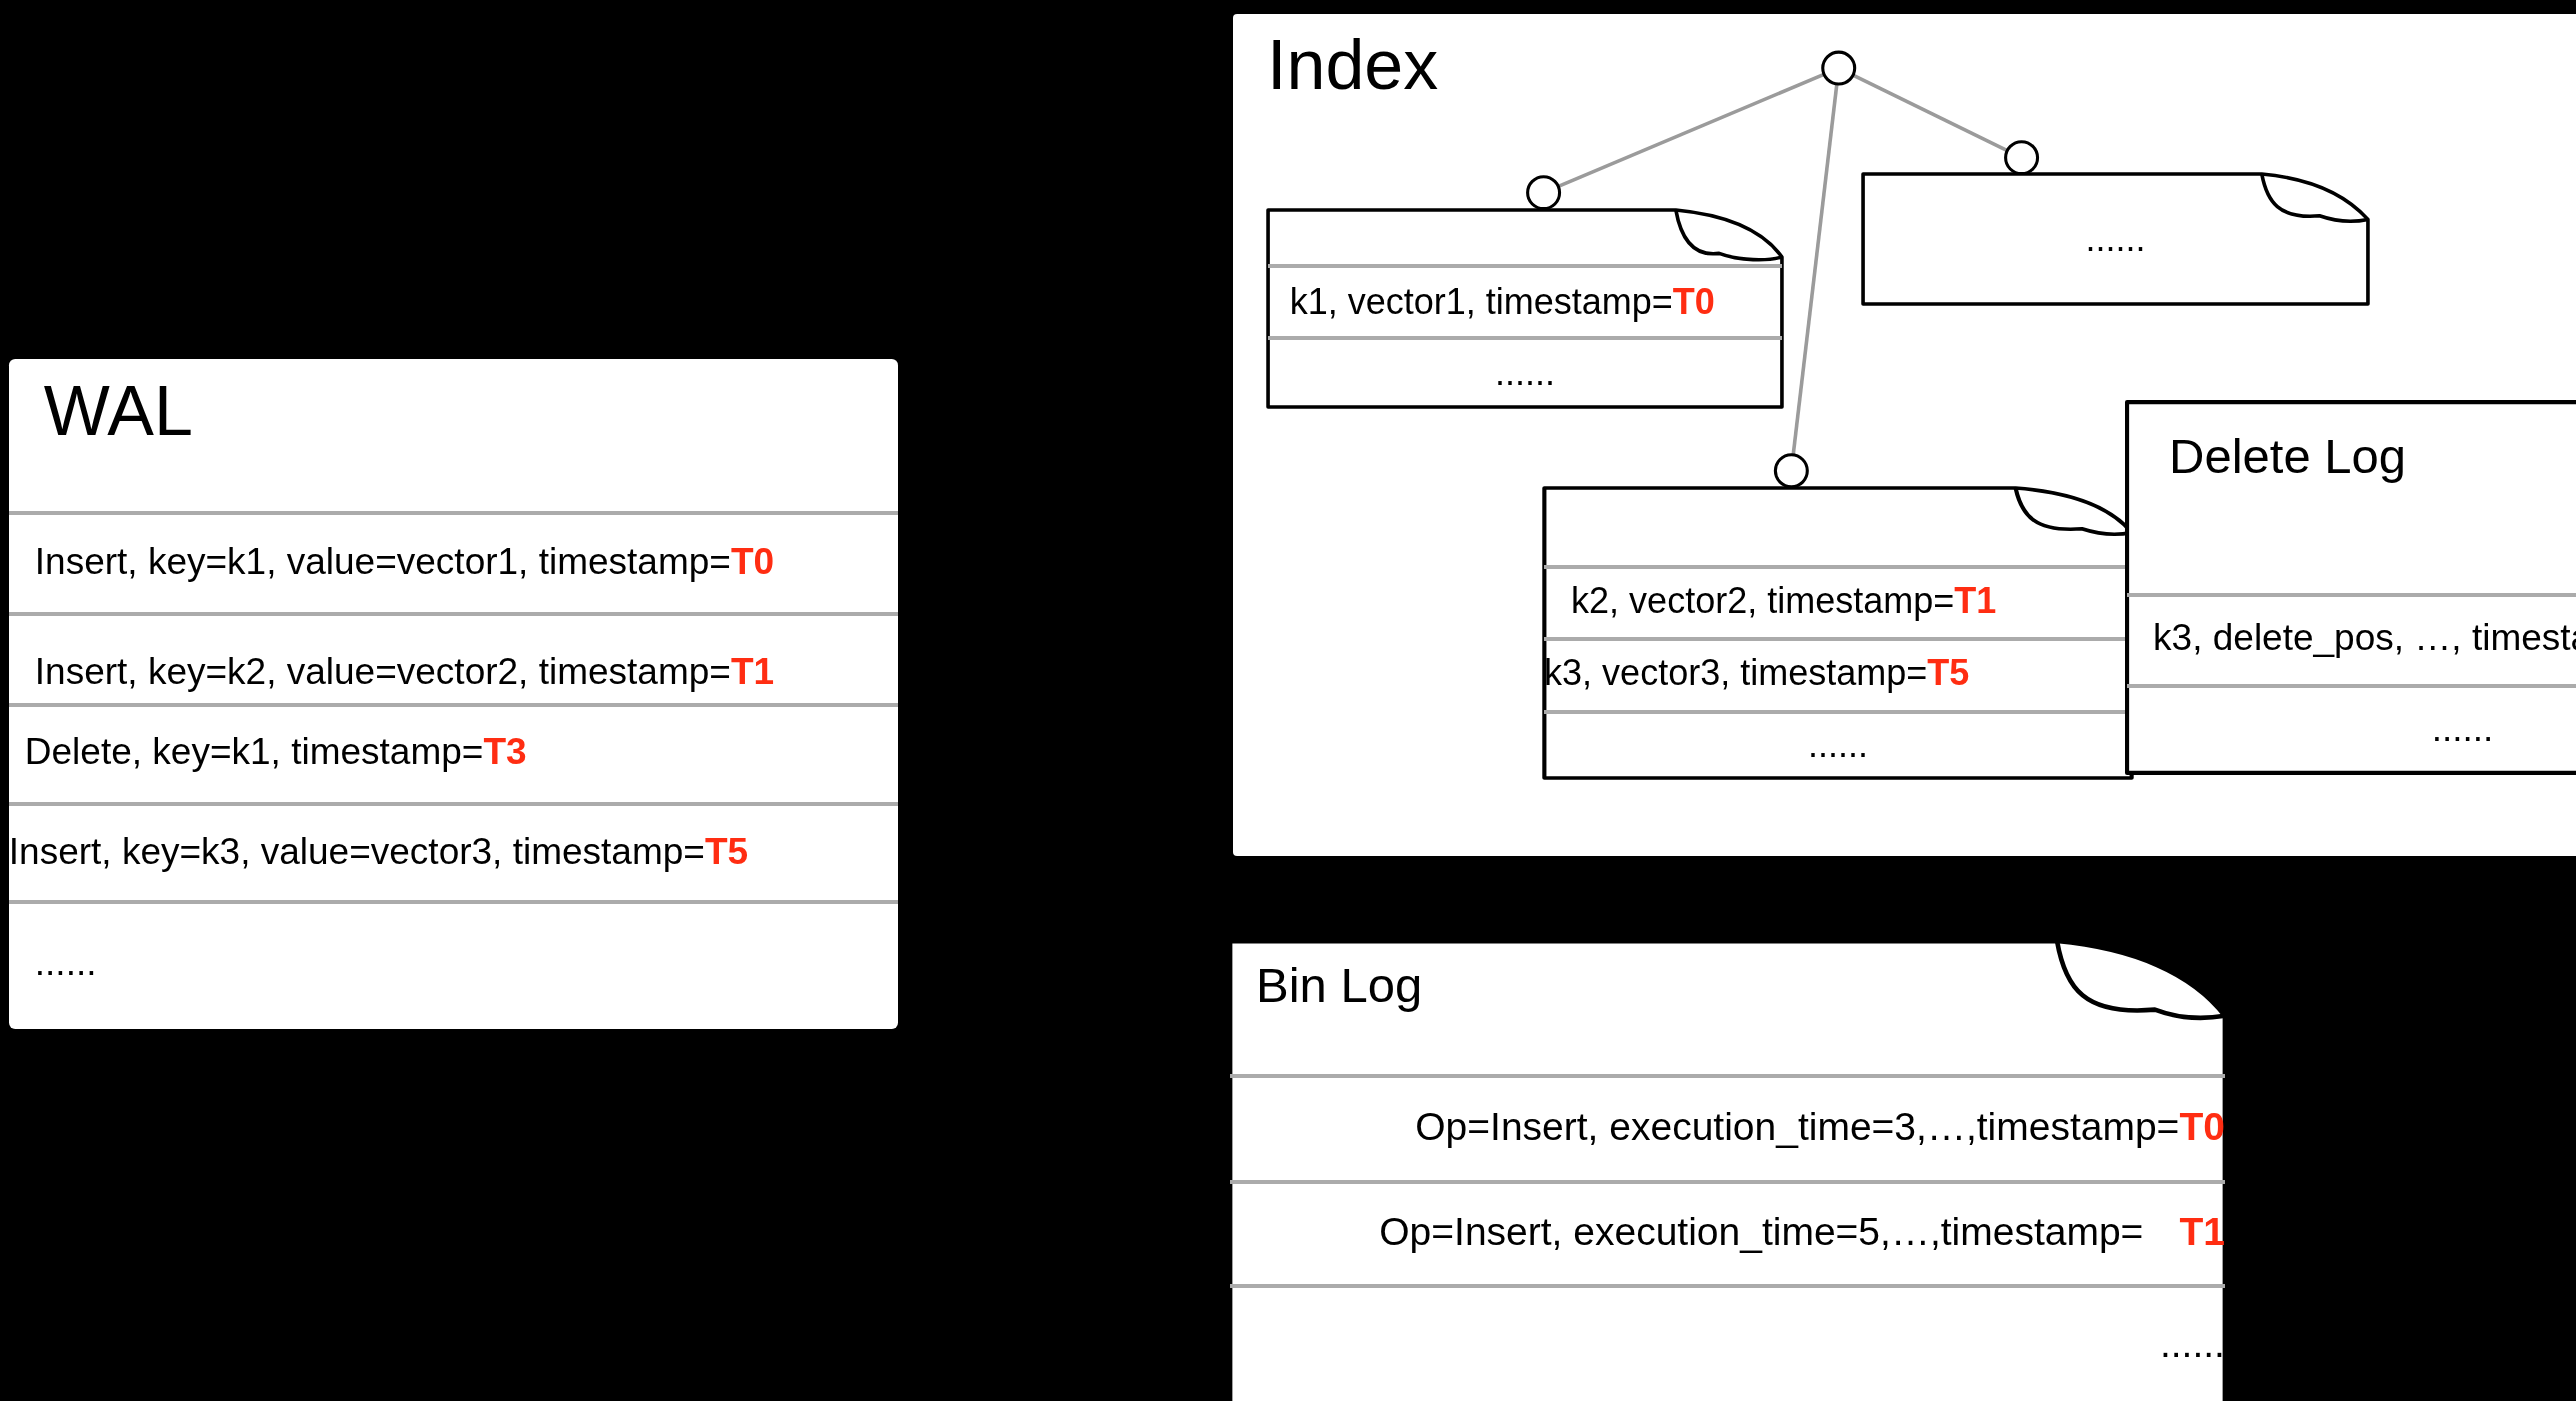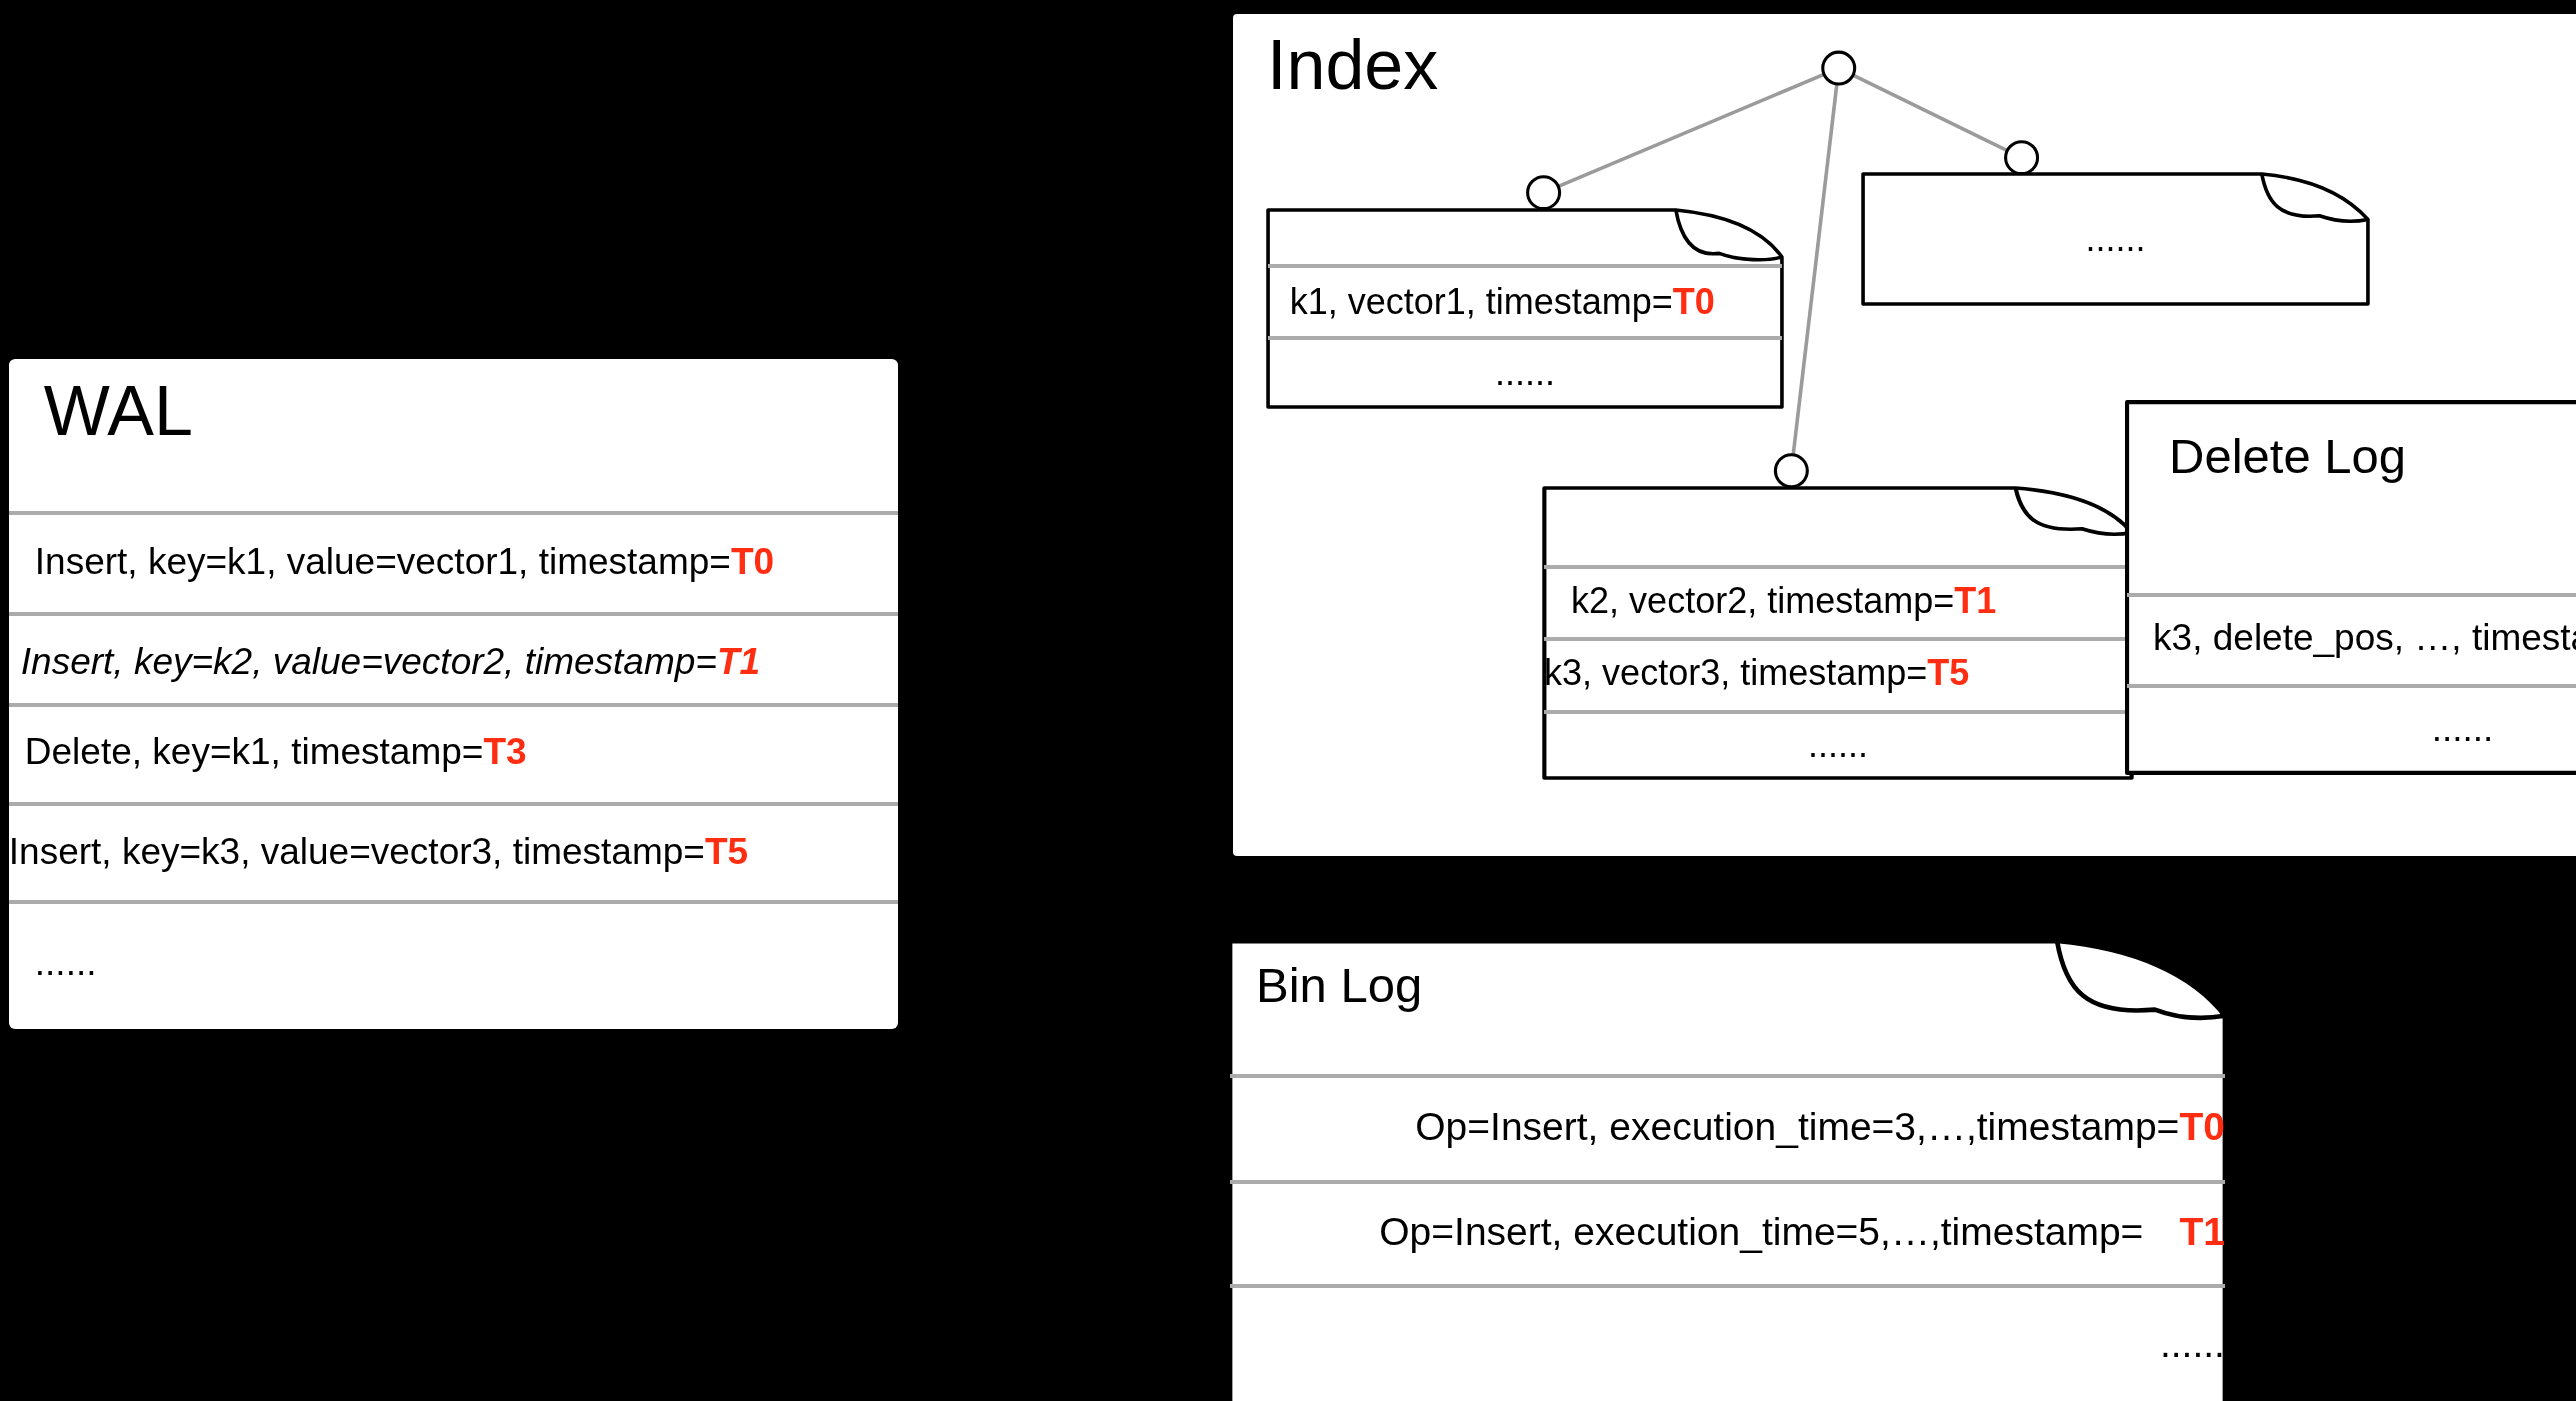--- a/index.html
+++ b/index.html
@@ -38,21 +38,21 @@
     <div class="hline" style="top:152px;"></div>
     <div class="hline" style="top:253px;"></div>
     <div class="hline" style="top:344px;"></div>
     <div class="hline" style="top:443px;"></div>
     <div class="hline" style="top:541px;"></div>
 
     <div class="row wal-text" style="top:156px;height:93px;padding-left:26px;">
       <span>Insert, key=k1, value=vector1, timestamp=</span>
         <span class="ts">T0</span>
     </div>
-    <div class="row wal-text" style="top:262px;height:82px;padding-left:12px;font-style:italic;">
+    <div class="row wal-text" style="top:272px;height:82px;padding-left:26px;">
       <span>Insert, key=k2, value=vector2, timestamp=</span>
         <span class="ts">T1</span>
     </div>
     <div class="row wal-text" style="top:348px;height:90px;padding-left:16px;">
       <span>Delete, key=k1, timestamp=</span>
         <span class="ts">T3</span>
     </div>
     <div class="row wal-text" style="top:447px;height:91px;">
       <span>Insert, key=k3, value=vector3, timestamp=</span>
         <span class="ts">T5</span>

